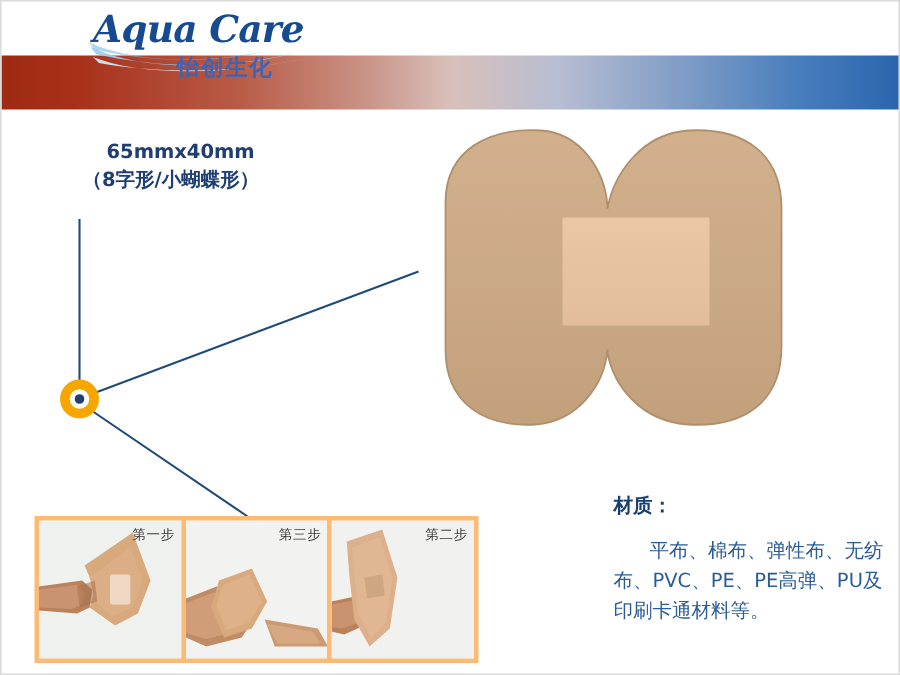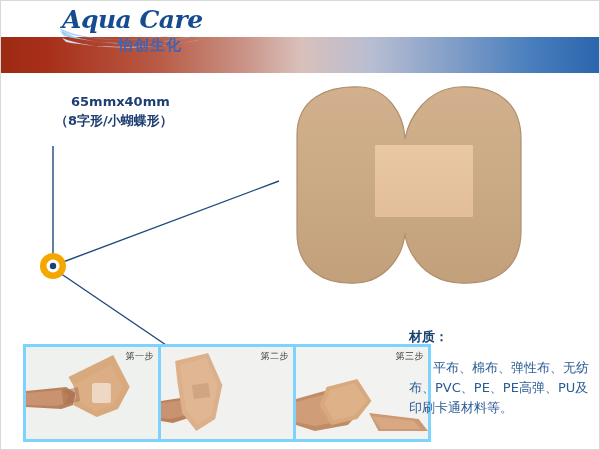--- a/index.html
+++ b/index.html
@@ -108,23 +108,23 @@
   #leaders { position: absolute; left: 0; top: 0; width: 600px; height: 450px; pointer-events: none; }
 
   
   #product { position: absolute; left: 252px; top: 76px; }
 
   
   #photo-strip {
     position: absolute;
     left: 22px;
     top: 343px;
-    width: 408px;
+    width: 296px;
     height: 98px;
-    background: #7dd3fc;
+    background: #fdba74;
     padding: 3px;
     display: flex;
     gap: 3px;
   }
   .photo {
     position: relative;
     flex: 1 1 0;
     overflow: hidden;
     background: #f2f3ef;
   }
@@ -238,43 +238,43 @@
         <path d="M36 30 L74 8 L88 40 L78 62 L60 70 L40 58 L44 46 Z" fill="#d9a97e"></path>
         <path d="M40 38 L72 18 L82 40 L74 58 L58 64 L44 54 Z" fill="#dcae85"></path>
         <rect x="56" y="36" width="16" height="20" rx="2" fill="#f0ddcb" opacity="0.9"></rect>
         <path d="M30 44 L44 40 L46 54 L32 58 Z" fill="#a9704c" opacity="0.55"></path>
       </svg>
       <span class="photo-label">第一步</span>
     </div>
 
     <div class="photo">
       <svg viewBox="0 0 112 92" preserveAspectRatio="none">
-        <rect width="112" height="92" fill="#f1f2ef"></rect>
-        <path d="M0 54 L22 50 L30 58 L26 70 L10 76 L0 74 Z" fill="#b9825d"></path>
-        <path d="M0 56 L20 53 L26 59 L22 68 L8 72 L0 71 Z" fill="#c99372"></path>
-        <path d="M12 14 L40 6 L52 38 L46 72 L30 84 L18 66 L14 36 Z" fill="#dcb08a"></path>
-        <path d="M16 18 L38 11 L48 38 L43 68 L31 78 L21 62 L18 36 Z" fill="#e0b792"></path>
-        <path d="M26 38 L40 36 L42 50 L28 52 Z" fill="#b8926e" opacity="0.45"></path>
-      </svg>
-      <span class="photo-label">第二步</span>
-    </div>
-
-    <div class="photo">
-      <svg viewBox="0 0 112 92" preserveAspectRatio="none">
         <rect width="112" height="92" fill="#f2f3f0"></rect>
         <path d="M0 52 L24 44 L46 48 L58 60 L44 78 L16 84 L0 78 Z" fill="#bf8c66"></path>
         <path d="M0 55 L22 48 L42 52 L52 61 L40 74 L16 79 L0 75 Z" fill="#cf9d77"></path>
         <path d="M26 40 L52 32 L64 54 L52 72 L30 78 L20 58 Z" fill="#d9a97e"></path>
         <path d="M29 43 L50 36 L60 54 L50 68 L32 73 L24 57 Z" fill="#dfb188"></path>
         <path d="M62 66 L104 72 L112 84 L70 84 Z" fill="#cb9a74"></path>
         <path d="M64 69 L100 74 L106 82 L72 82 Z" fill="#d8a883"></path>
       </svg>
       <span class="photo-label">第三步</span>
     </div>
 
+    <div class="photo">
+      <svg viewBox="0 0 112 92" preserveAspectRatio="none">
+        <rect width="112" height="92" fill="#f1f2ef"></rect>
+        <path d="M0 54 L22 50 L30 58 L26 70 L10 76 L0 74 Z" fill="#b9825d"></path>
+        <path d="M0 56 L20 53 L26 59 L22 68 L8 72 L0 71 Z" fill="#c99372"></path>
+        <path d="M12 14 L40 6 L52 38 L46 72 L30 84 L18 66 L14 36 Z" fill="#dcb08a"></path>
+        <path d="M16 18 L38 11 L48 38 L43 68 L31 78 L21 62 L18 36 Z" fill="#e0b792"></path>
+        <path d="M26 38 L40 36 L42 50 L28 52 Z" fill="#b8926e" opacity="0.45"></path>
+      </svg>
+      <span class="photo-label">第二步</span>
+    </div>
+
   </div>
 
   <div id="material">
     <div id="material-heading">材质：</div>
     <div id="material-body">平布、棉布、弹性布、无纺布、PVC、PE、PE高弹、PU及印刷卡通材料等。</div>
   </div>
 
 </div>
 
 </body></html>

